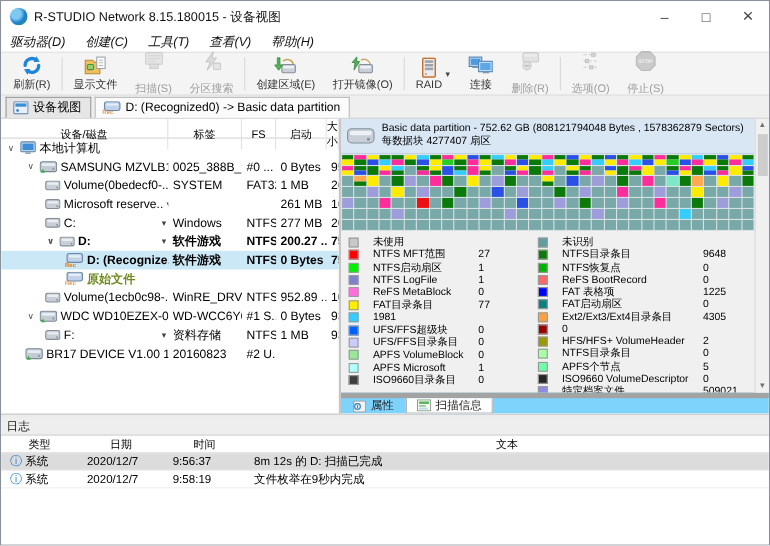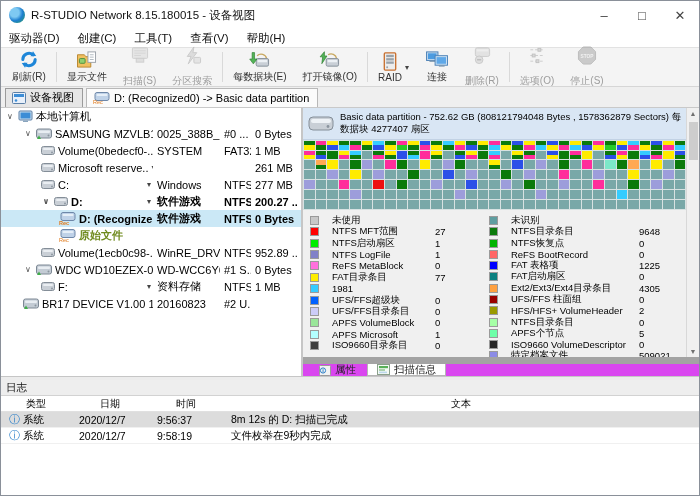--- a/index.html
+++ b/index.html
@@ -6,21 +6,21 @@
   body { font-family:"Liberation Sans","DejaVu Sans",sans-serif; background:#d8d8d8; }
   .window { width:700px; height:496px; background:#fff; border:1px solid #8a9099; display:flex; flex-direction:column; overflow:hidden; }
 
   
   .titlebar { height:28px; display:flex; align-items:center; padding-left:8px; background:#fff; flex:0 0 auto; }
   .app-icon { width:16px; height:16px; border-radius:50%; background:radial-gradient(circle at 35% 35%, #7ec9f2 0 30%, #1e7fd0 55%, #2f9e55 100%); margin-right:6px; flex:0 0 auto; }
   .title-text { font-size:11.5px; color:#111; flex:1 1 auto; white-space:nowrap; }
   .win-btn { width:38px; height:28px; display:flex; align-items:center; justify-content:center; font-size:13px; color:#444; }
 
   
-  .menubar { height:18px; display:flex; align-items:center; gap:18px; padding-left:8px; font-size:11.5px; color:#111; background:#fff; flex:0 0 auto; }
+  .menubar { height:18px; display:flex; align-items:center; gap:18px; padding-left:8px; font-size:11.5px; color:#111; background:#fff; flex:0 0 auto;font-style:italic; }
 
   
   .toolbar { height:40px; background:#f4f4f4; border-top:1px solid #e2e2e2; border-bottom:1px solid #d6d6d6; display:flex; align-items:stretch; padding:1px 3px; flex:0 0 auto; }
   .tb-btn { display:flex; flex-direction:column; align-items:center; justify-content:center; padding:1px 8px; gap:1px; }
   .tb-btn .lbl { font-size:10px; color:#333; white-space:nowrap; }
   .tb-btn.disabled .lbl { color:#9d9d9d;margin-top:8px; }
   .tb-btn.disabled svg { opacity:.55; filter:grayscale(1); }
   .tb-sep { width:1px; background:#d9d9d9; margin:3px 2px; }
   .tb-raid { flex-direction:row; gap:3px; }
   .tb-raid .col { display:flex; flex-direction:column; align-items:center; gap:1px; }
@@ -52,21 +52,21 @@
   .blockmap { height:70px; margin-right:13px; background:#d7e2e2; display:flex; flex-direction:column; gap:1px; padding:1px; flex:0 0 auto; }
   .bm-row { flex:1; display:flex; gap:1px; }
   .bm-cell { flex:1; display:flex; flex-direction:column; }
   .bm-stripe { flex:1; }
   .legend { flex:1 1 auto; display:flex; gap:10px; padding:5px 16px 2px 7px; overflow:hidden; }
   .leg-col { flex:1; display:flex; flex-direction:column; }
   .leg-row { display:flex; align-items:center; gap:13px; height:11.4px; font-size:9.5px; color:#000; white-space:nowrap; }
   .leg-sw { width:9px; height:9px; border:1px solid #9a9a9a; flex:0 0 auto; }
   .leg-lbl { flex:1 1 auto; overflow:hidden; }
   .leg-cnt { width:44px; flex:0 0 auto; }
-  .scan-tabs { height:19px; background:#d946ef; border-top:7px solid #a3a3a3; display:flex; align-items:stretch; padding-left:7px; gap:2px; flex:0 0 auto; }
+  .scan-tabs { height:19px; background:#7dd3fc; border-top:5px solid #a3a3a3; display:flex; align-items:stretch; padding-left:2px; gap:2px; flex:0 0 auto; }
   .s-tab { display:flex; align-items:center; gap:4px; font-size:10.5px; padding:0 9px; color:#222; }
   .s-tab.active { background:#fff; border:1px solid #b5b5b5; border-top:none; }
   .v-scroll { position:absolute; right:0; top:0; bottom:19px; width:13px; background:#f0f0f0; border-left:1px solid #d8d8d8; display:flex; flex-direction:column; align-items:center; justify-content:space-between; font-size:7px; color:#707070; padding:2px 0; }
   .v-thumb { position:absolute; top:14px; left:2px; width:9px; height:38px; background:#cdcdcd; }
 
   
   .h-split { height:4px; background:#ececec; border-top:1px solid #c6c6c6; flex:0 0 auto; }
   .log { flex:1 1 auto; display:flex; flex-direction:column; background:#fff; }
   .log-title { height:16px; background:#eeeeee; border-bottom:1px solid #d2d2d2; font-size:10.5px; display:flex; align-items:center; padding-left:5px; color:#111; flex:0 0 auto; }
   .log-head { display:grid; grid-template-columns:70px 78px 74px 1fr; height:16px; font-size:10px; border-bottom:1px solid #e0e0e0; flex:0 0 auto; }
@@ -148,21 +148,21 @@
     <div class="tb-sep"></div>
     <div class="tb-btn">
       <span class="t-ico">
           <svg width="24" height="19" viewBox="0 0 24 20">
             <path d="M9 6a6 6 0 0 1 10 3" fill="none" stroke="#c8a860" stroke-width="1.4"></path>
             <rect x="8" y="9" width="13" height="8" rx="1.5" fill="#c9cfd6" stroke="#848e98"></rect>
             <rect x="9.5" y="10.5" width="10" height="2.4" fill="#edf1f5"></rect>
             <path d="M5 2v8h3l-4.5 6L-1 10h3V2z" fill="#53b457" stroke="#2e7d32" stroke-width=".8" transform="translate(2,1) scale(0.85)"></path>
           </svg>
         </span>
-      <span class="lbl">每数据块(E)</span>
+      <span class="lbl">创建区域(E)</span>
     </div>
     <div class="tb-btn">
       <span class="t-ico">
           <svg width="24" height="19" viewBox="0 0 24 20">
             <path d="M10 5a6 6 0 0 1 9 4" fill="none" stroke="#c8a860" stroke-width="1.4"></path>
             <rect x="8" y="9" width="13" height="8" rx="1.5" fill="#c9cfd6" stroke="#848e98"></rect>
             <rect x="9.5" y="10.5" width="10" height="2.4" fill="#edf1f5"></rect>
             <path d="M9 2 4 8h3l-1 8 6-9H9z" fill="#53b457" stroke="#2e7d32" stroke-width=".8" transform="translate(-2,0) scale(0.9)"></path>
           </svg>
         </span>
@@ -252,20 +252,27 @@
             <text x="0" y="11.5" font-size="5.5" fill="#e07818" font-family="sans-serif">Rec</text>
           </svg>
         </span>
       <span>D: (Recognized0) -&gt; Basic data partition</span>
     </div>
   </div>
 
   <div class="main">
 
     <div class="left-panel">
+      <div class="tree-head">
+        <div>设备/磁盘</div>
+        <div>标签</div>
+        <div>FS</div>
+        <div>启动</div>
+        <div>大小</div>
+      </div>
       <div class="tree-body" id="tree-body">
           <div class="tree-row">
             <div class="t-name" style="padding-left: 4px;">
               <span class="chev">∨</span>
               <span class="t-ico">
                 <svg width="15" height="13" viewBox="0 0 15 13">
                   <rect x="1" y="1" width="13" height="9" rx="1" fill="#cde0f0" stroke="#5a7fa6"></rect>
                   <rect x="2.5" y="2.5" width="10" height="6" fill="#3c8dd6"></rect>
                   <rect x="5" y="10.5" width="5" height="1.5" fill="#8aa5be"></rect>
                 </svg>
@@ -1334,21 +1341,20 @@
               <span class="leg-lbl">FAT启动扇区</span>
               <span class="leg-cnt">0</span>
             </div>
             <div class="leg-row">
               <span class="leg-sw" style="background: rgb(255, 160, 64);"></span>
               <span class="leg-lbl">Ext2/Ext3/Ext4目录条目</span>
               <span class="leg-cnt">4305</span>
             </div>
             <div class="leg-row">
               <span class="leg-sw" style="background: rgb(154, 0, 0);"></span>
-              <span class="leg-lbl">UFS/FFS 柱面组</span>
               <span class="leg-cnt">0</span>
             </div>
             <div class="leg-row">
               <span class="leg-sw" style="background: rgb(154, 154, 0);"></span>
               <span class="leg-lbl">HFS/HFS+ VolumeHeader</span>
               <span class="leg-cnt">2</span>
             </div>
             <div class="leg-row">
               <span class="leg-sw" style="background: rgb(166, 255, 166);"></span>
               <span class="leg-lbl">NTFS目录条目</span>

